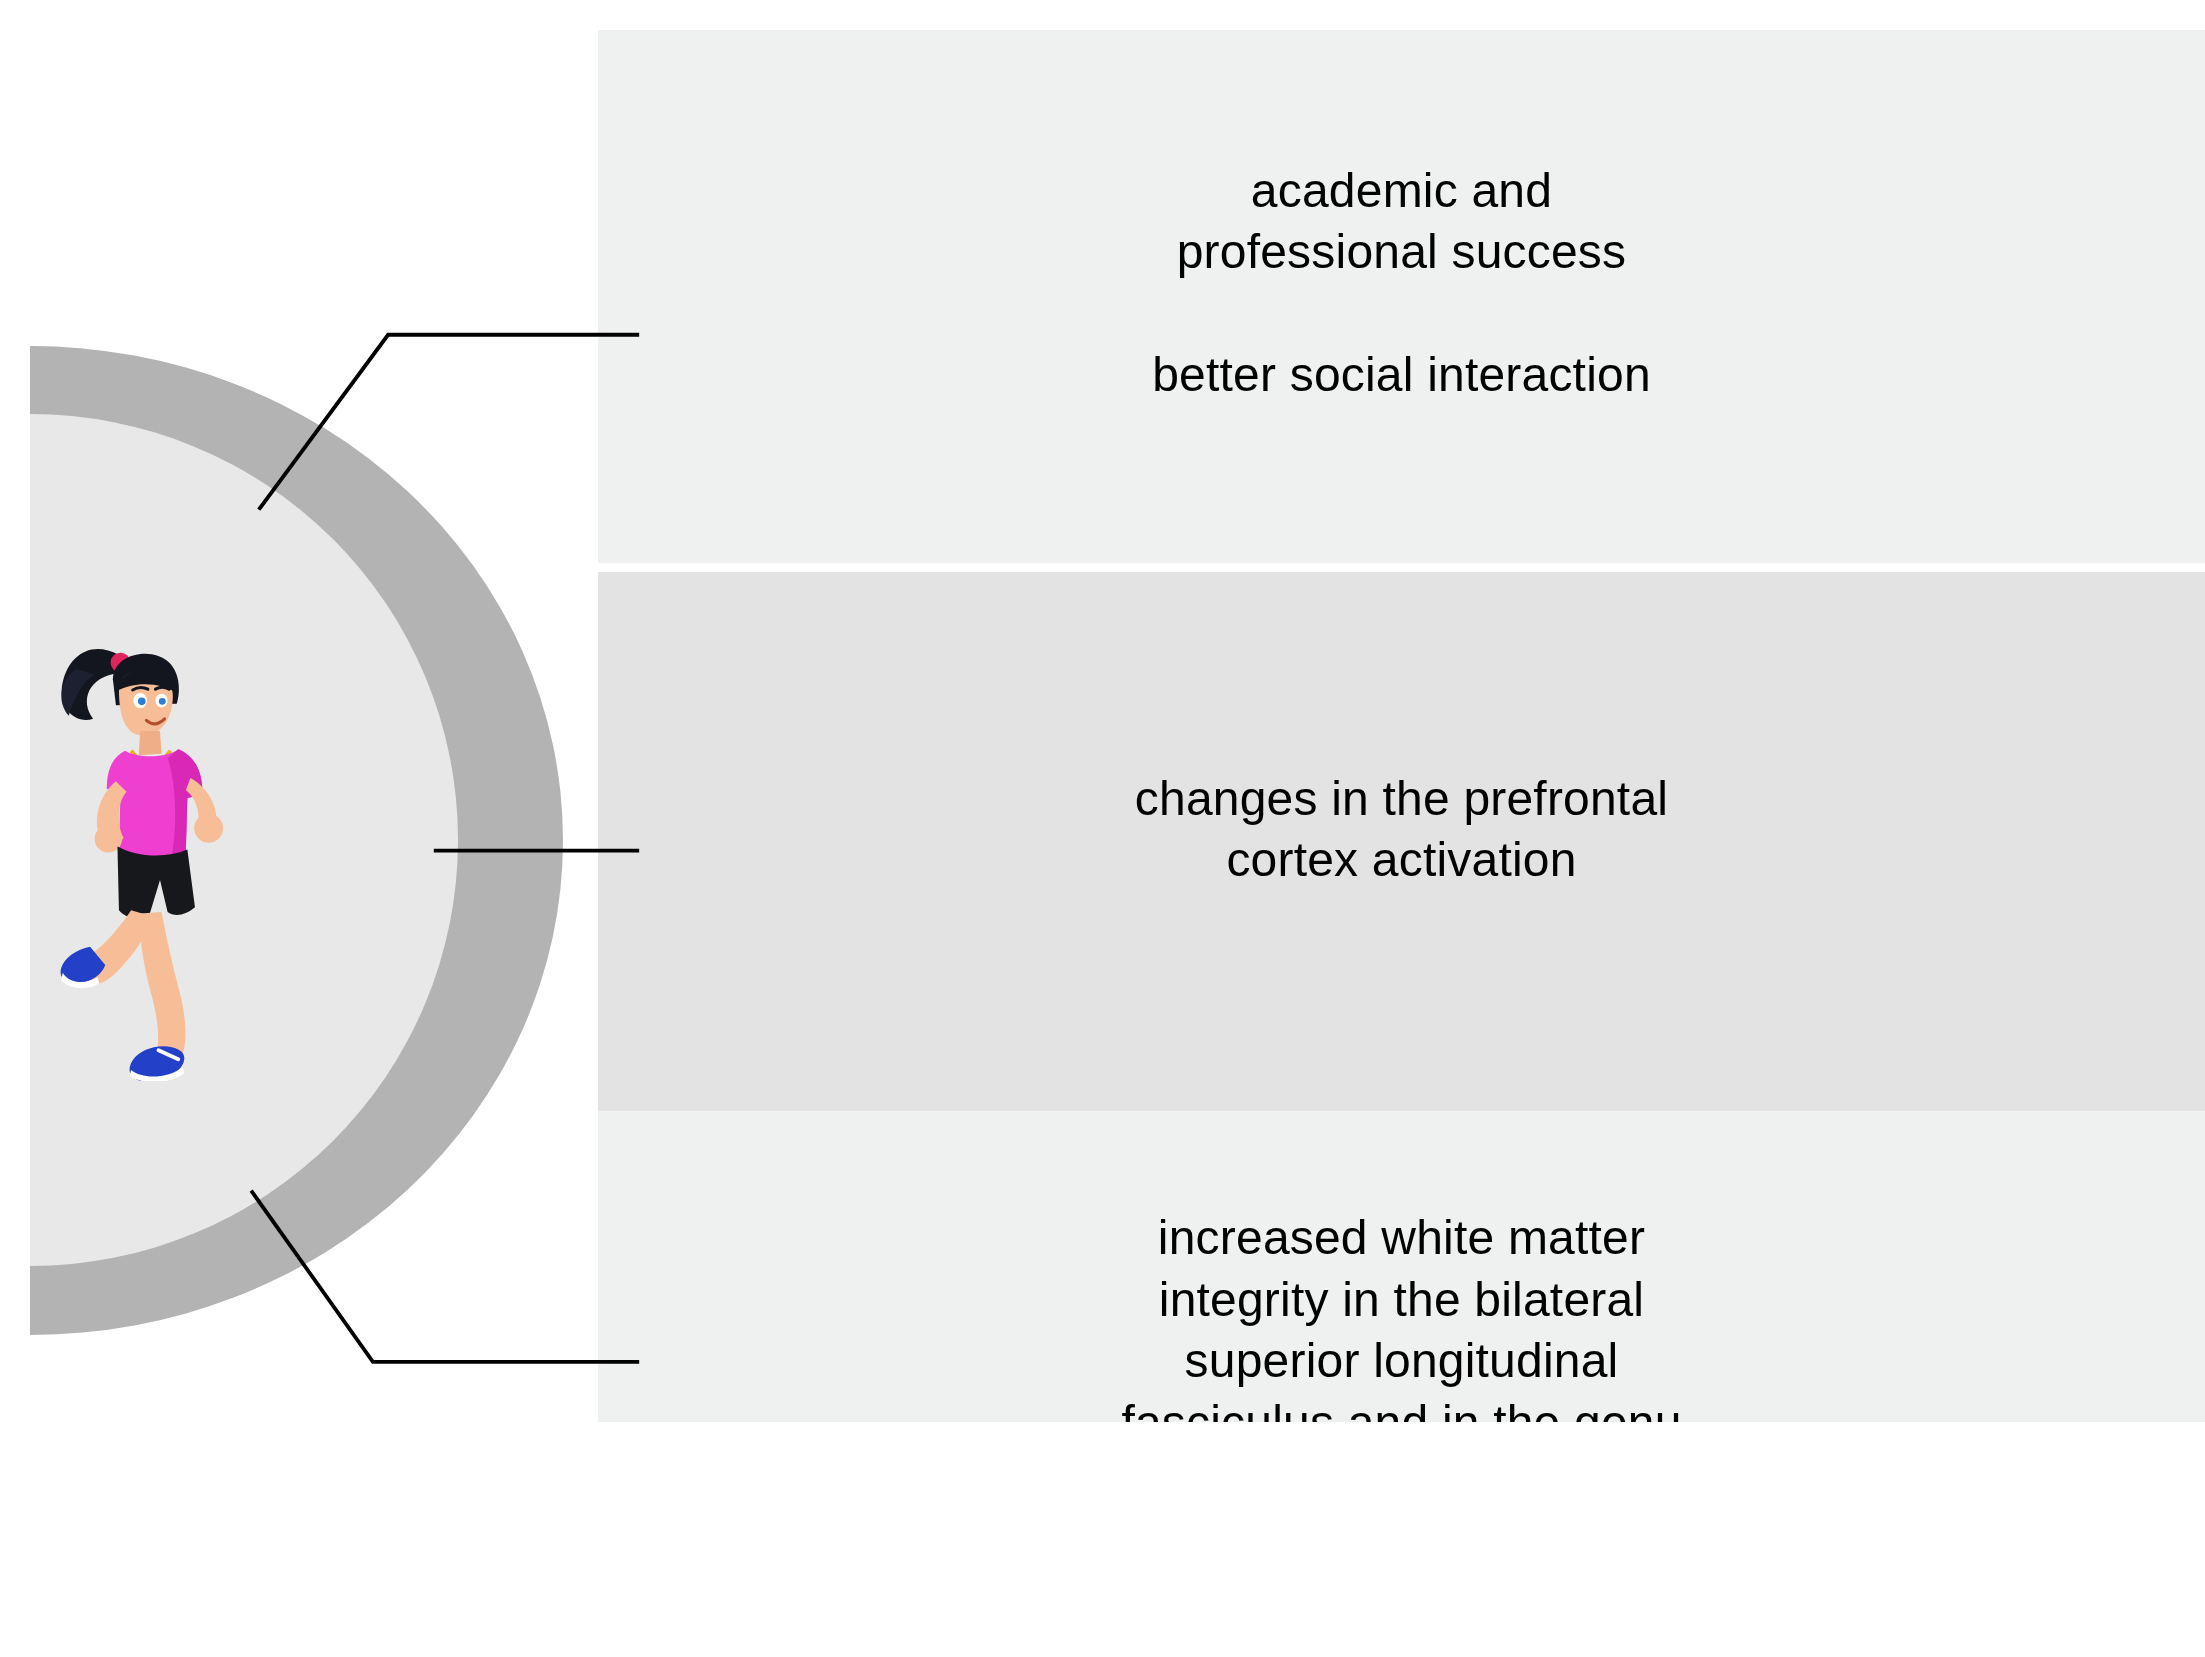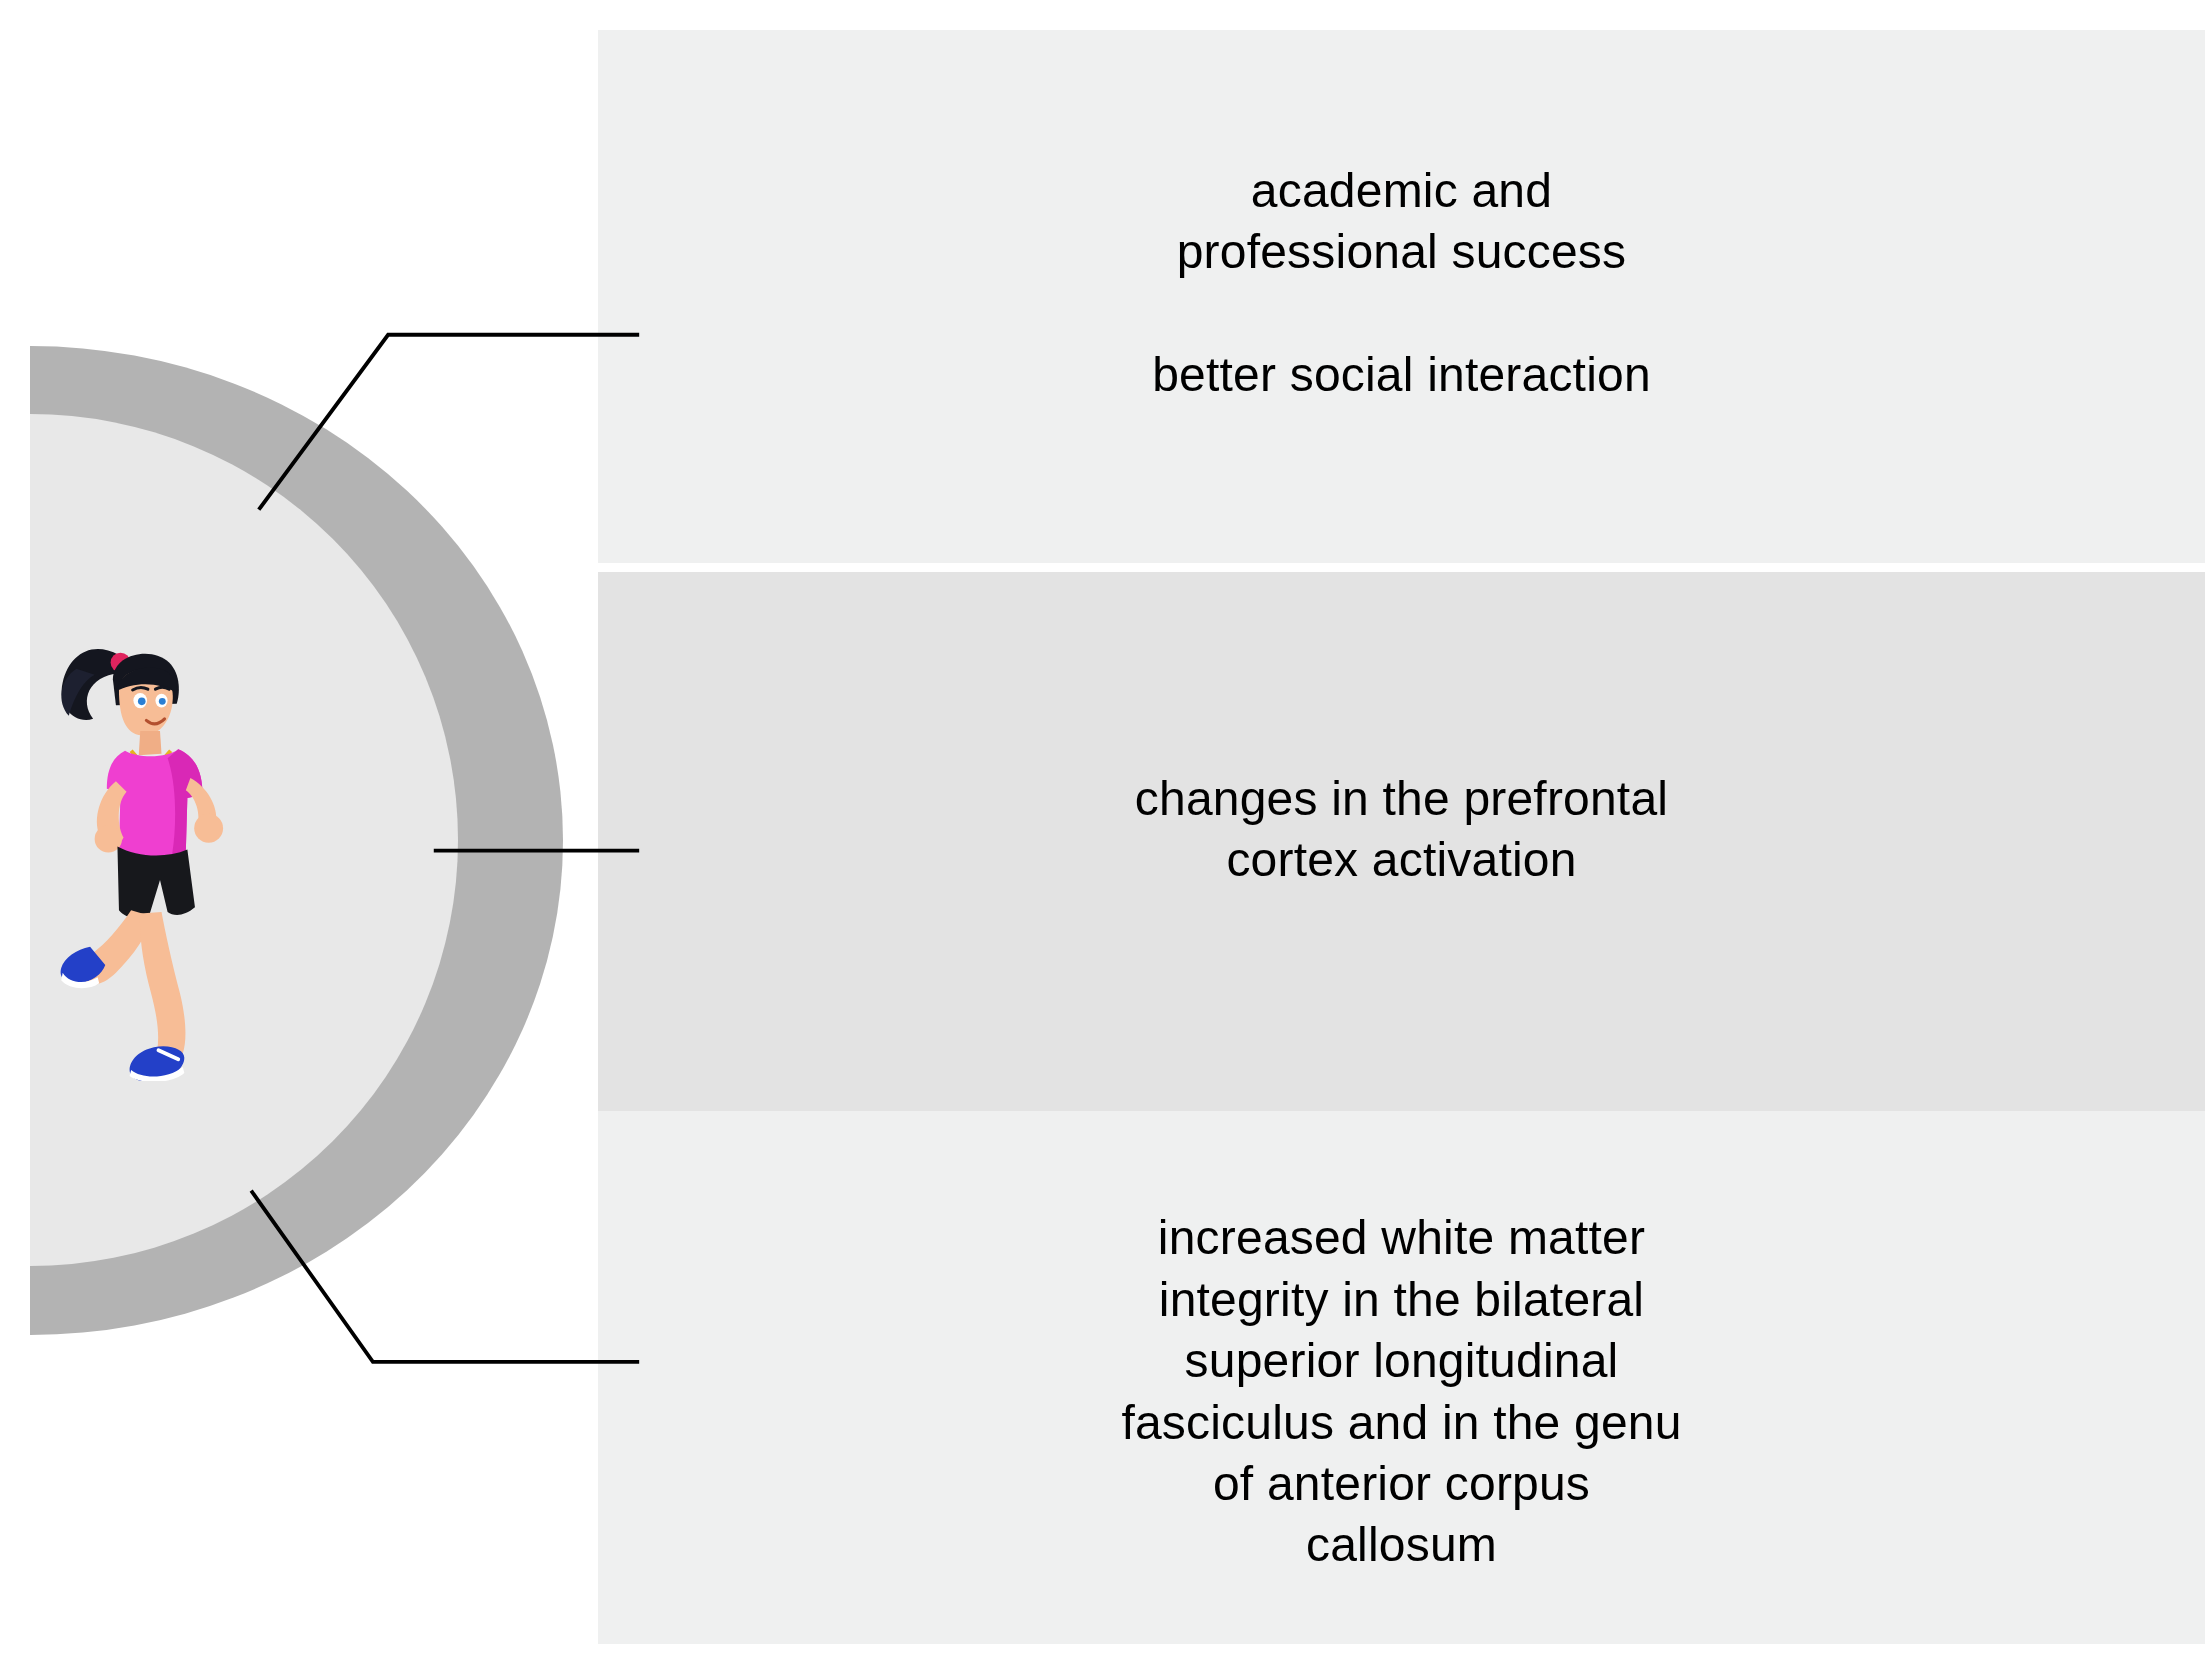--- a/index.html
+++ b/index.html
@@ -6,21 +6,21 @@
     margin: 0;
     padding: 0;
     background: #ffffff;
   }
   body {
     font-family: "Liberation Sans", sans-serif;
   }
   #canvas {
     position: relative;
     width: 2205px;
-    height: 1657px;
+    height: 1422px;
     background: #ffffff;
     overflow: hidden;
   }
 
   
   .panel {
     position: absolute;
     left: 598px;
     width: 1607px;
     display: flex;

